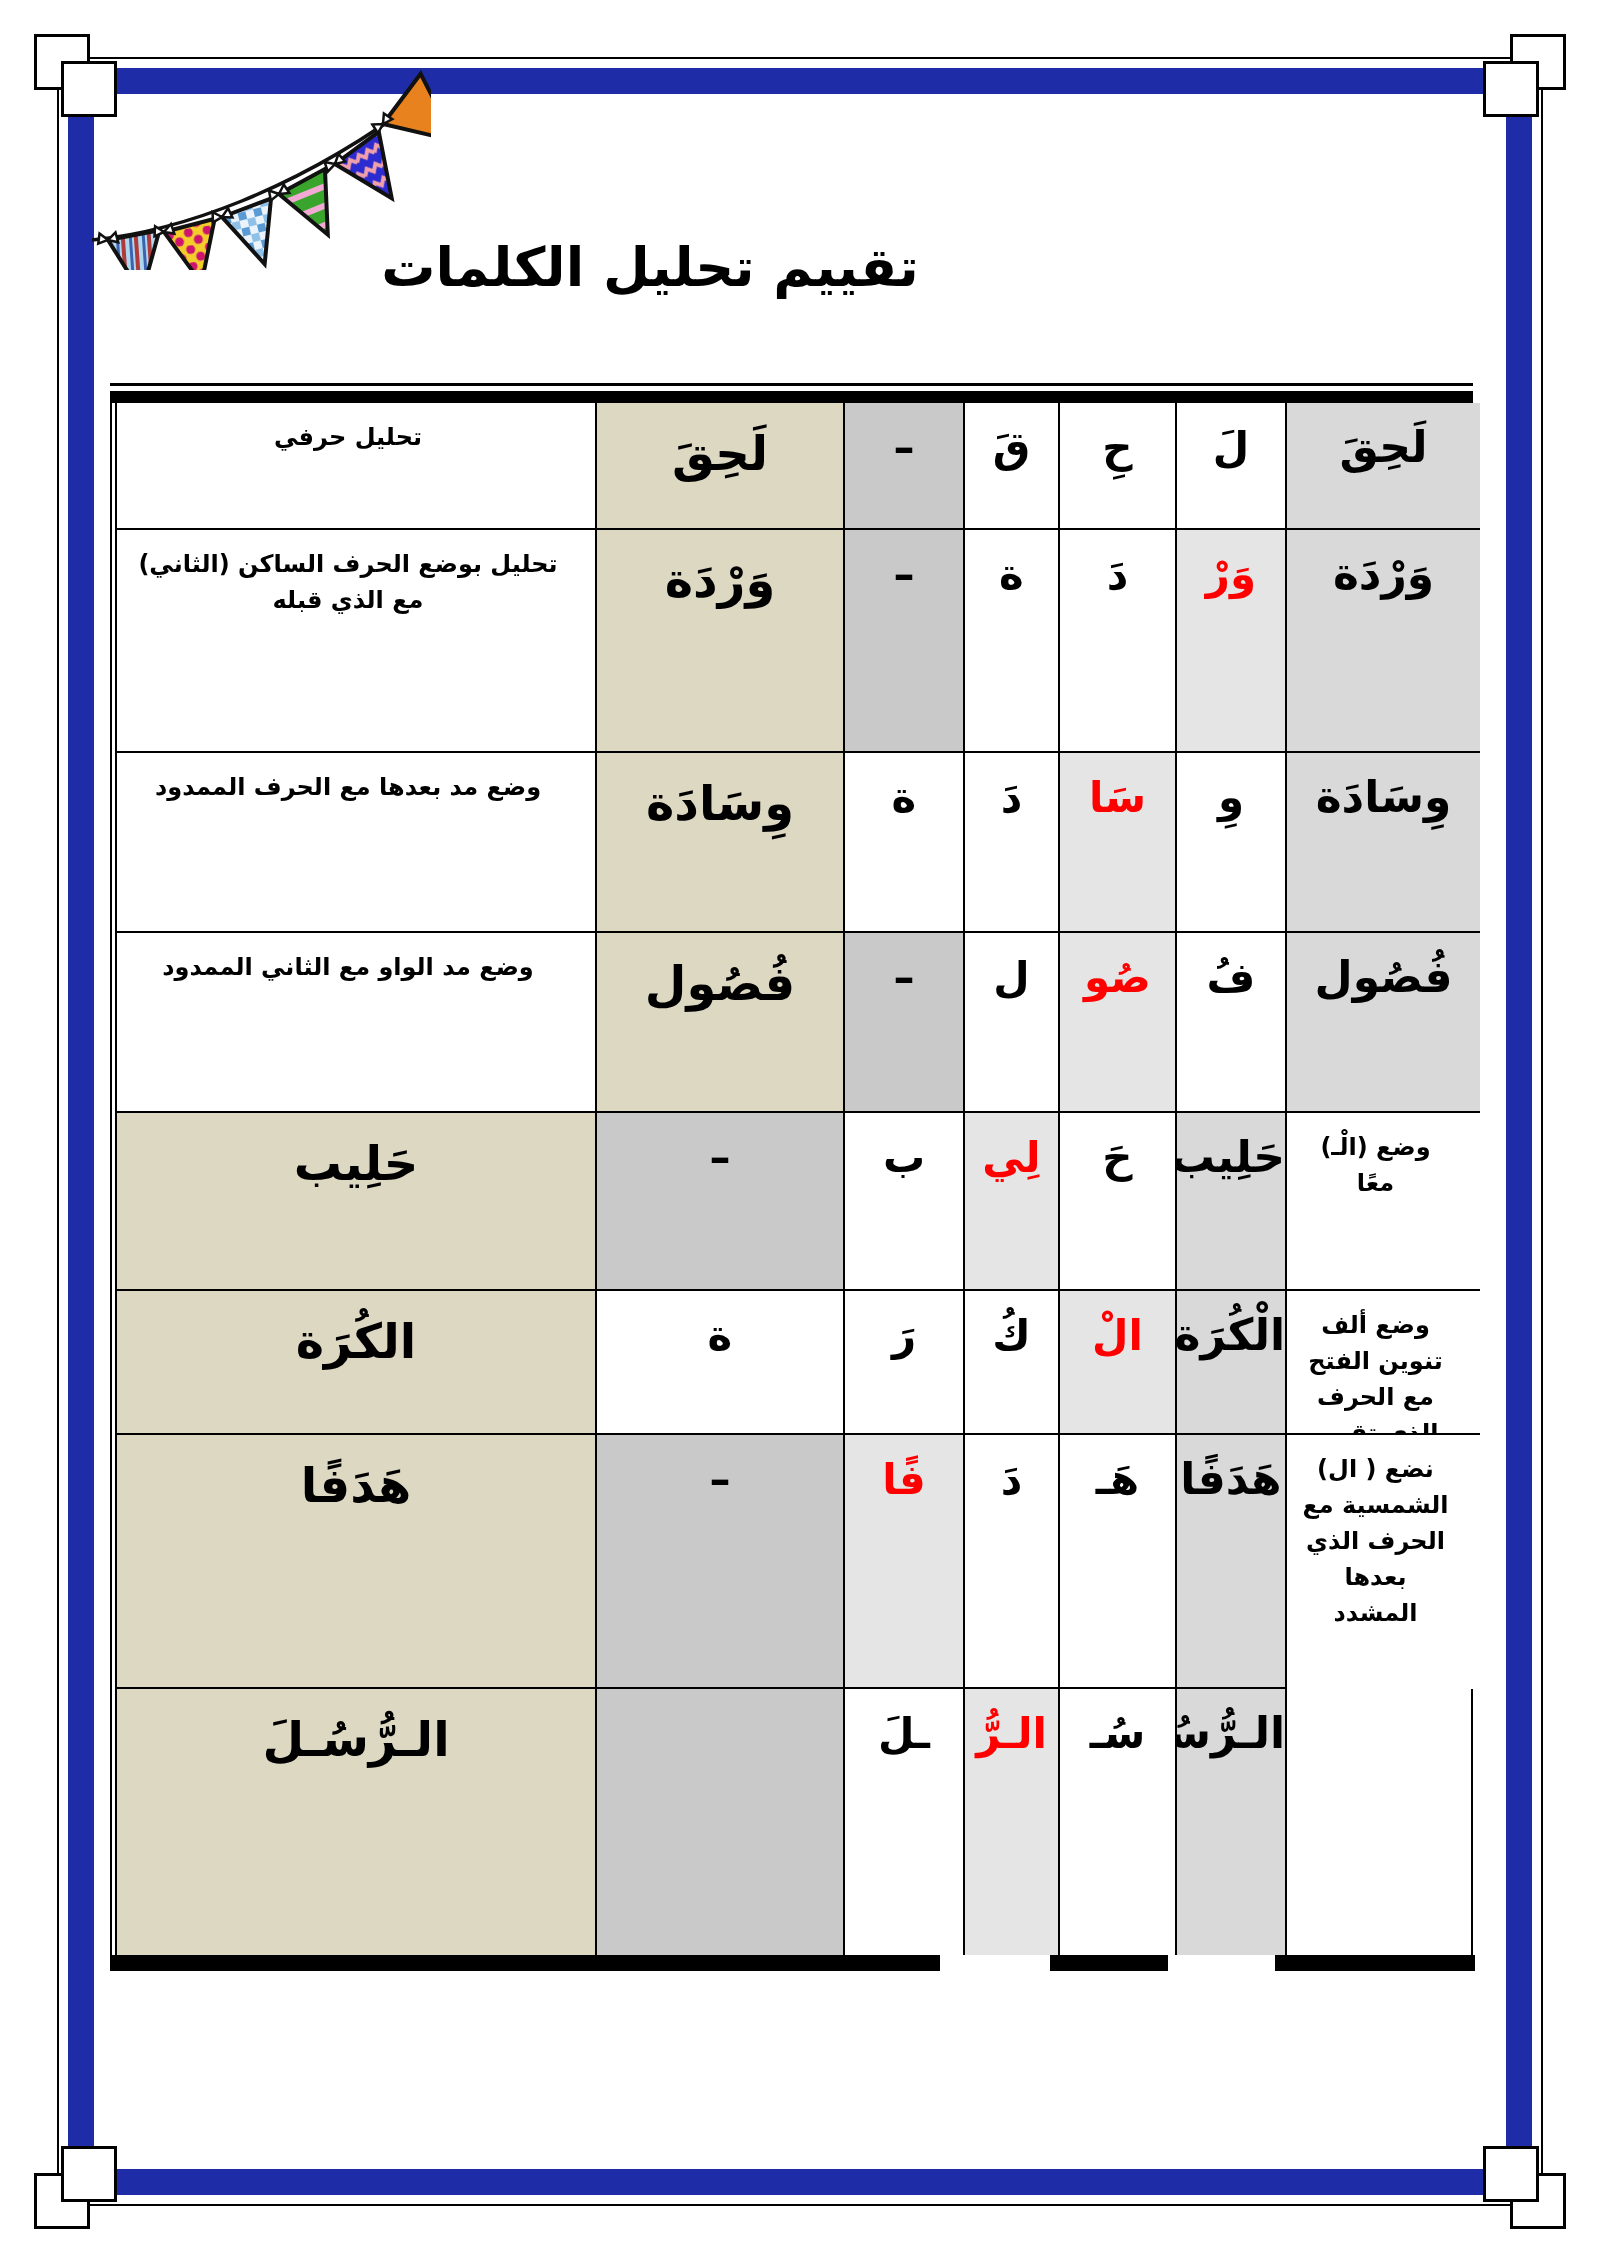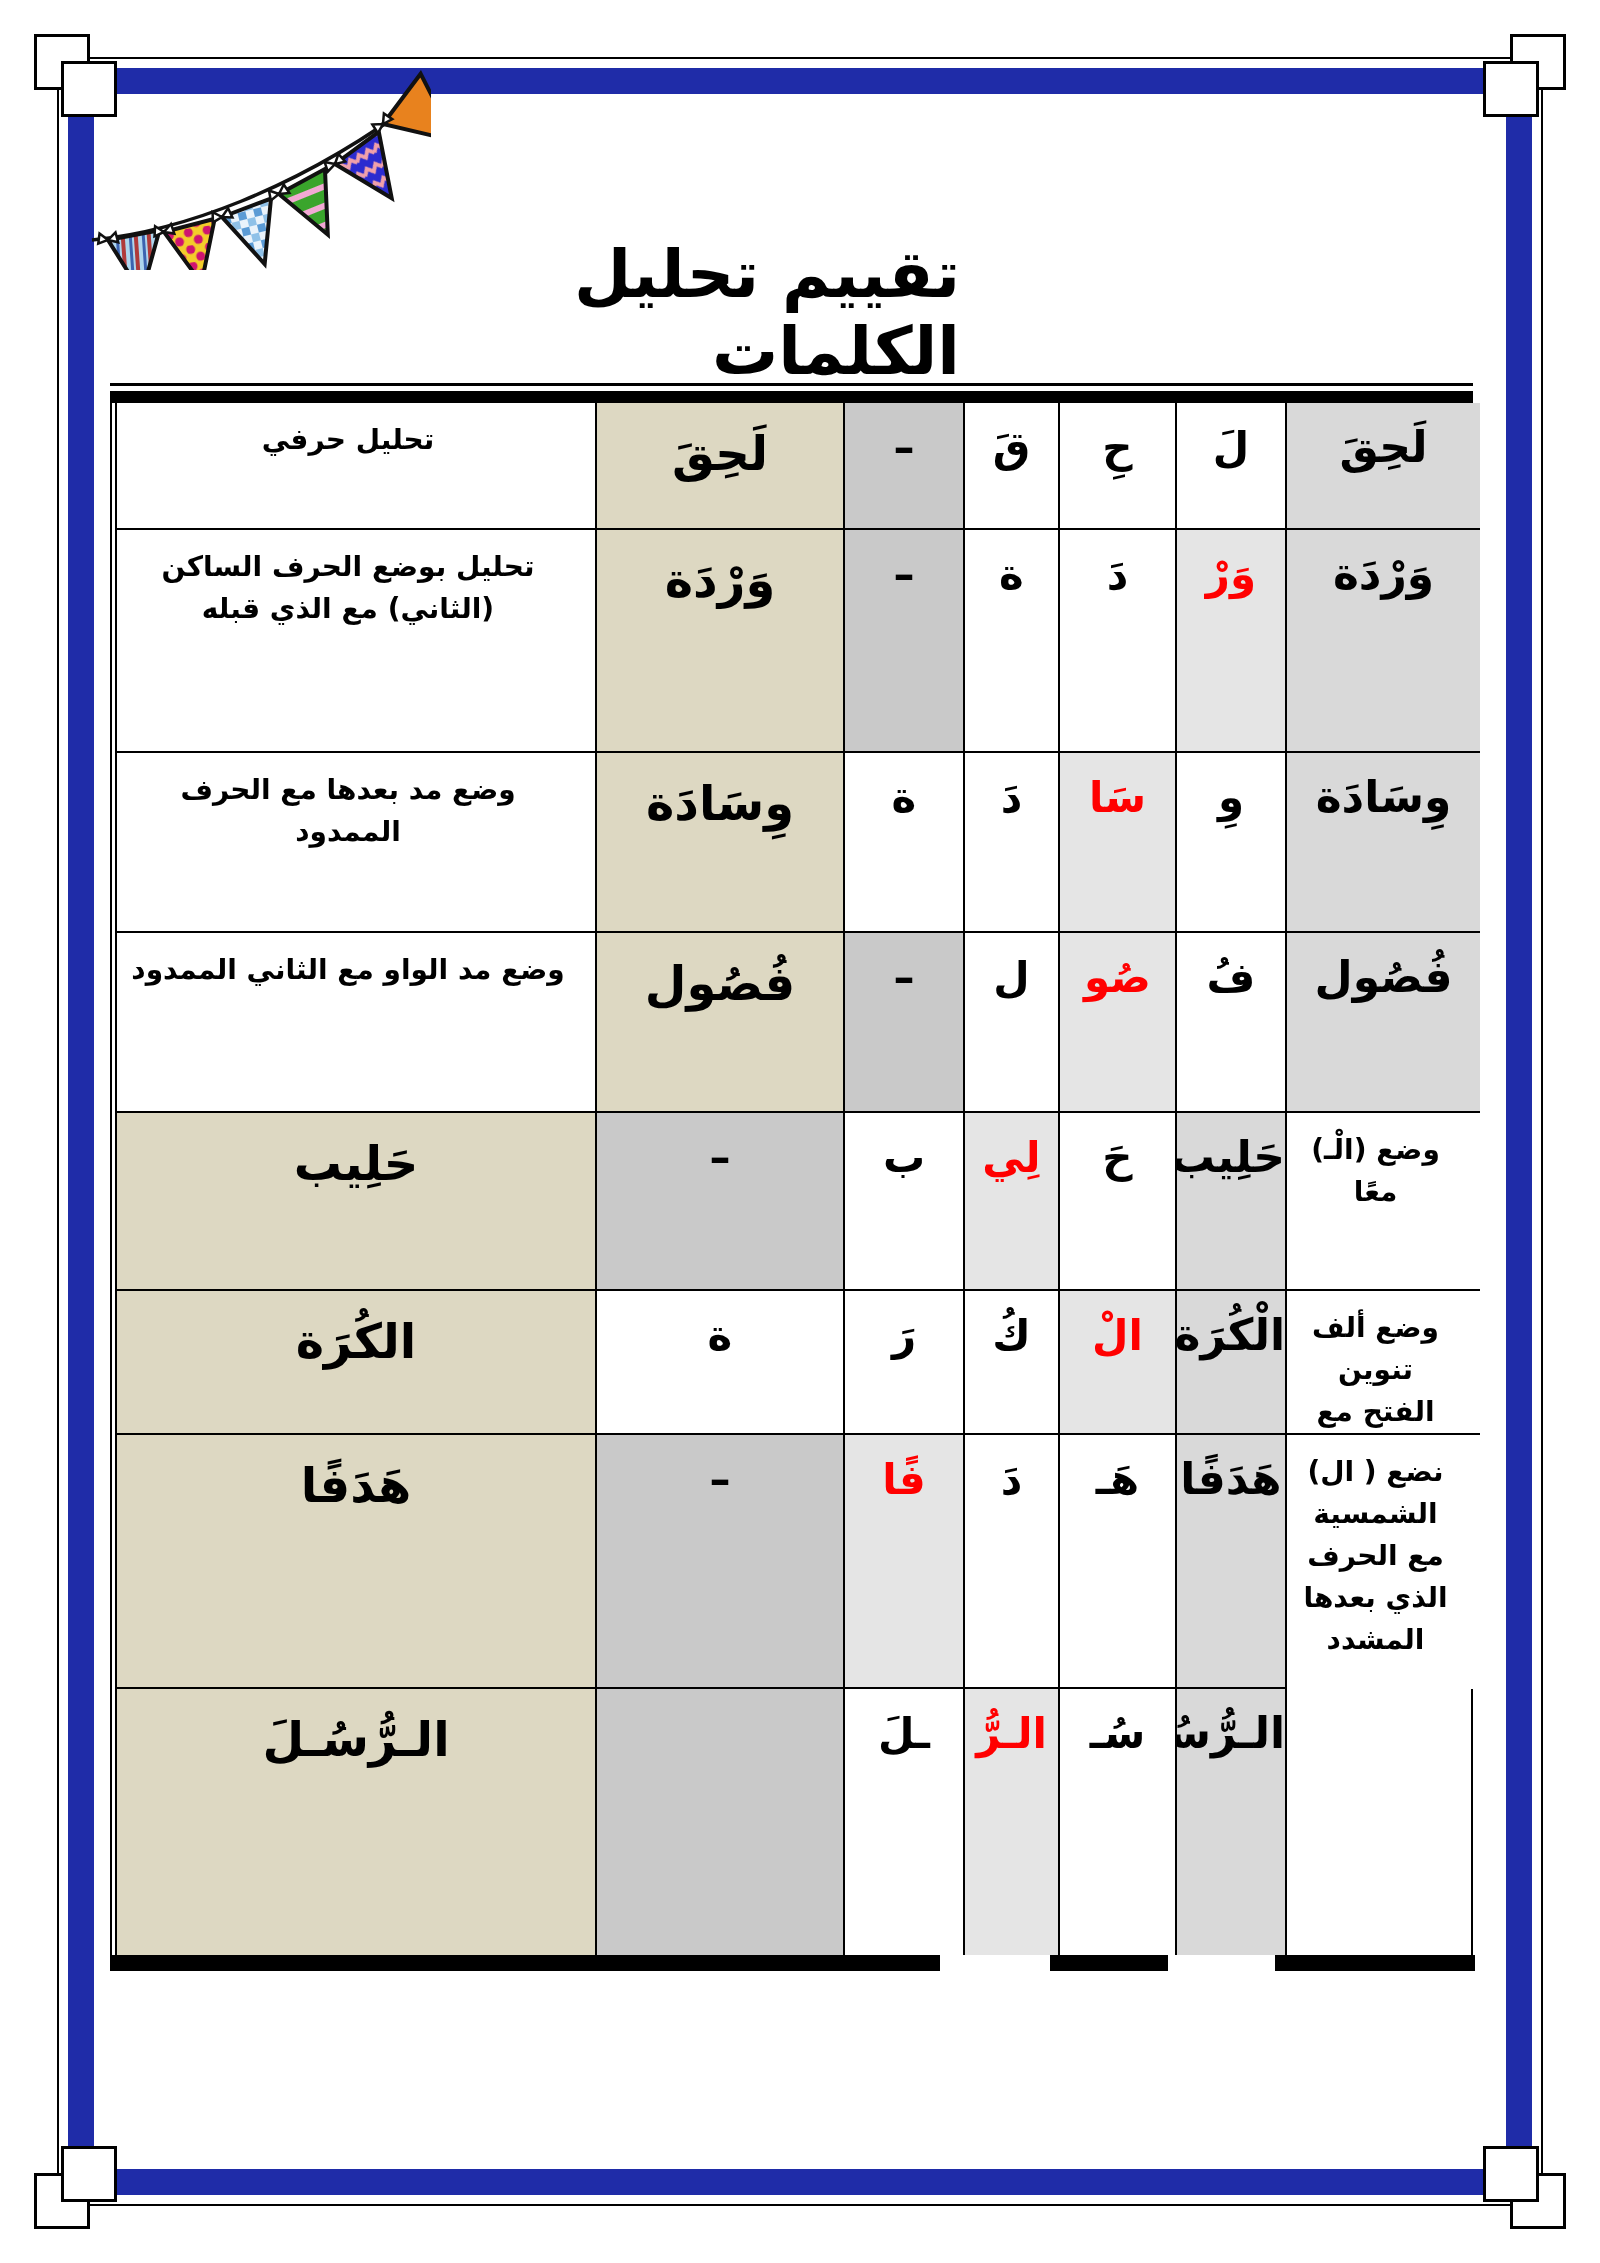--- a/index.html
+++ b/index.html
@@ -17,21 +17,21 @@
   .corner .sq{position:absolute; width:50px; height:50px; border:3px solid #000; background:#fff;}
   .corner.tl{left:34px; top:34px;}  .corner.tl .s1{left:0;top:0}   .corner.tl .s2{left:27px;top:27px}
   .corner.tr{right:34px; top:34px;} .corner.tr .s1{right:0;top:0}  .corner.tr .s2{right:27px;top:27px}
   .corner.bl{left:34px; bottom:34px;} .corner.bl .s1{left:0;bottom:0} .corner.bl .s2{left:27px;bottom:27px}
   .corner.br{right:34px; bottom:34px;} .corner.br .s1{right:0;bottom:0} .corner.br .s2{right:27px;bottom:27px}
 
   
   .banner{position:absolute; left:86px; top:70px; z-index:4;}
   .title{
     position:absolute; left:340px; top:236px; width:620px; z-index:4;
-    font-size:66px; color:#000; direction:rtl;
+    font-size:54px; color:#000; text-align:center; direction:rtl;
     letter-spacing:0;
   }
 
   
   .tablewrap{position:absolute; left:110px; top:383px; width:1363px; z-index:4;}
   .tbar{background:#000; width:100%;}
   .tbar.thin{height:3px; margin-bottom:5px;}
   .tbar.thick{height:12px;}
   .grid{
     display:grid; direction:ltr;
@@ -39,21 +39,21 @@
     grid-template-rows:127px 223px 180px 180px 178px 144px 254px 266px;
     border-left:7px double #000; border-right:2px solid #000;
     box-sizing:border-box; width:1363px;
   }
   .cell{
     box-sizing:border-box; border-right:2px solid #000; border-bottom:2px solid #000;
     direction:rtl; text-align:center; color:#000; overflow:hidden;
   }
   .cell:nth-child(7n){border-right:none;}
   .cell.lastrow{border-bottom:none;}
-  .c-desc{font-size:28px; line-height:1.5; padding:16px 30px 0 14px; background:#fff;}
+  .c-desc{font-size:24px; line-height:1.5; padding:16px 30px 0 14px; background:#fff;}
   .c-beige{background:#ddd8c2; font-size:48px; padding-top:22px;}
   .c-seg{font-size:42px; padding-top:20px; background:#fff;}
   .c-seg.bg-gray{background:#c9c9c9;}
   .c-seg.bg-yellow{background:#e5e5e5; color:#ff0000;}
   .c-word{background:#d9d9d9; font-size:44px; padding-top:18px; white-space:nowrap;}
   .bseg{position:absolute; height:16px; background:#000; top:1572px;}
   .bseg.s1{left:0; width:830px;}
   .bseg.s2{left:940px; width:118px;}
   .bseg.s3{left:1165px; width:200px;}
 </style>

